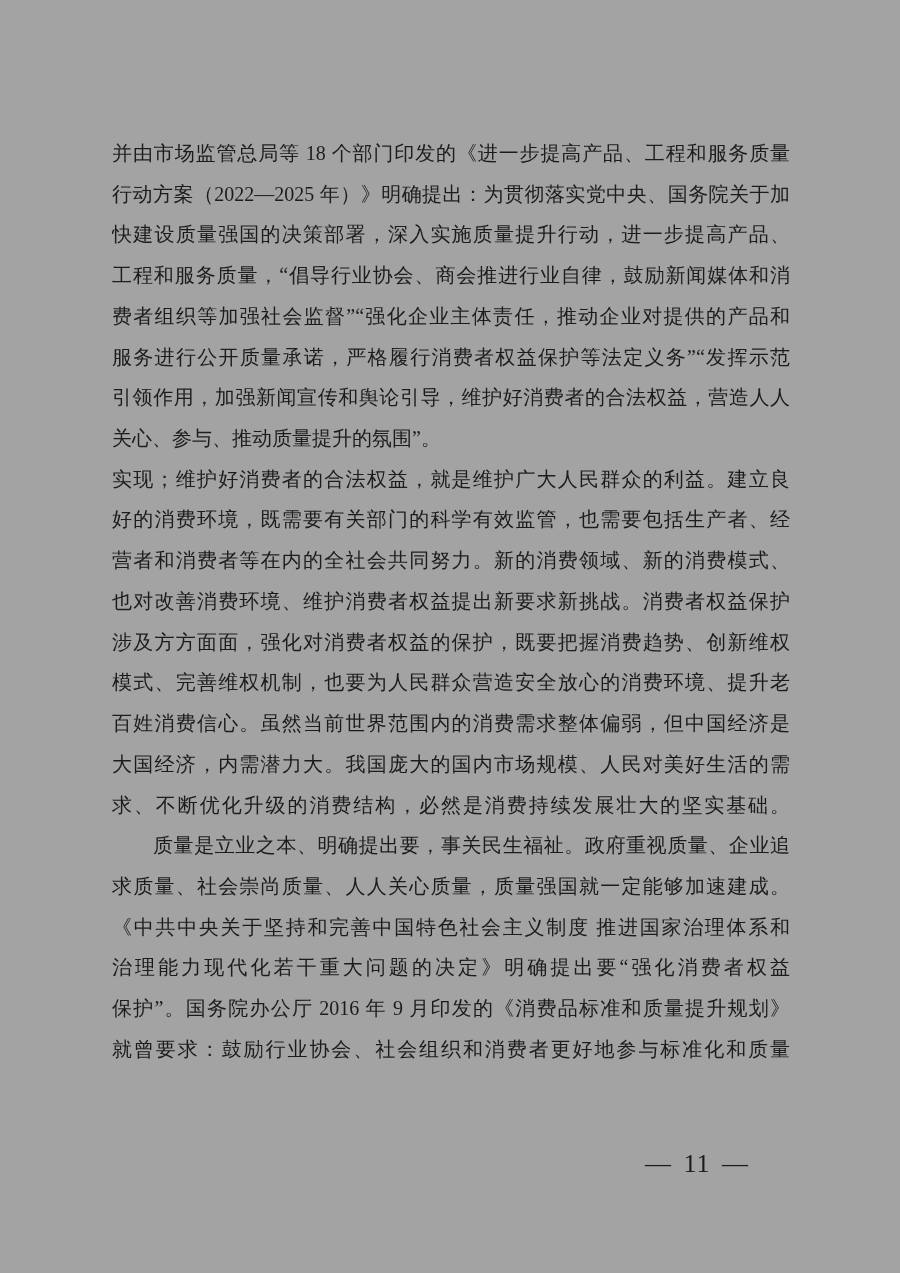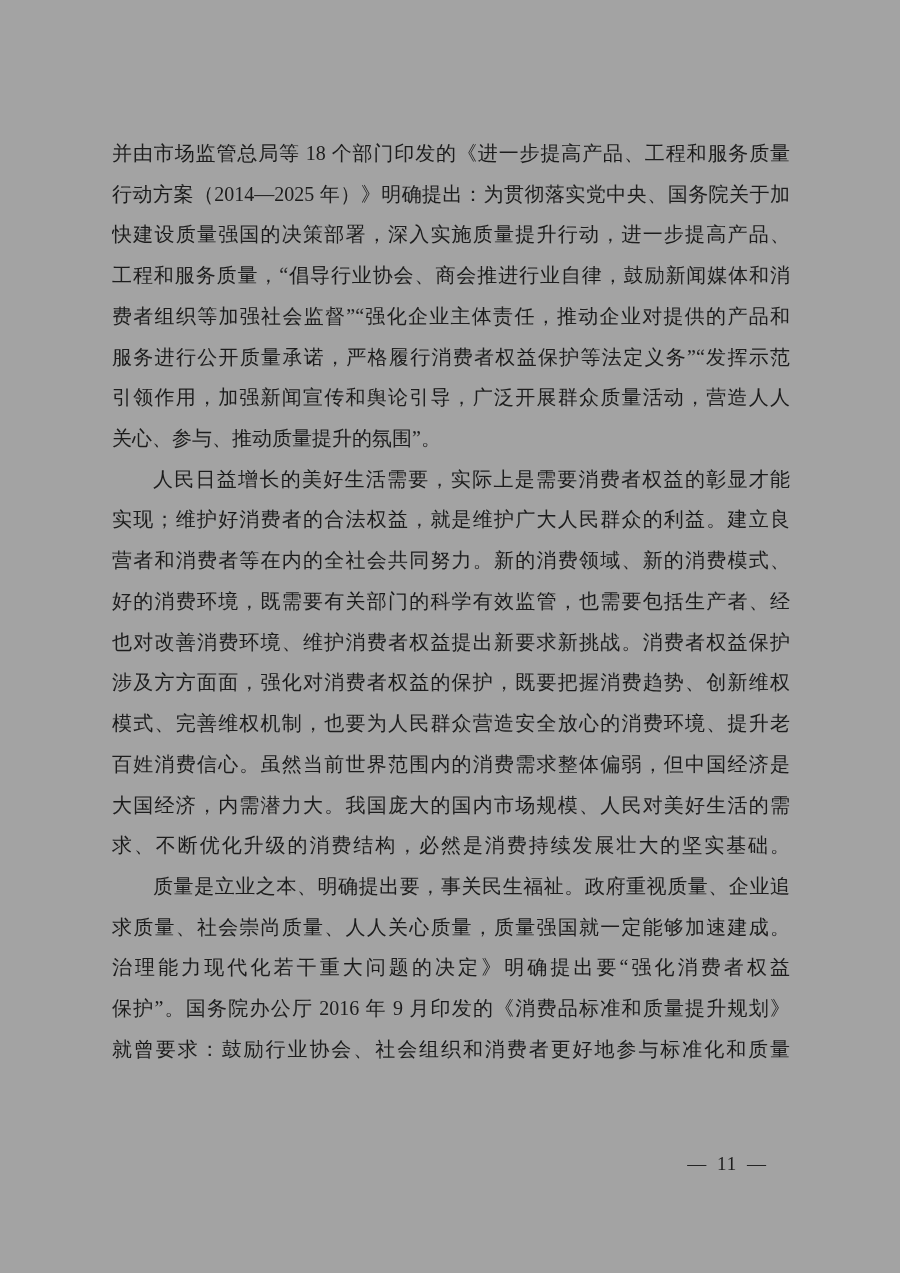--- a/index.html
+++ b/index.html
@@ -34,51 +34,51 @@
   }
   .line.indent {
     text-indent: 41px;
   }
   .line.flush-left {
     text-align-last: left;
   }
   .page-number {
     position: absolute;
     top: 1148px;
-    right: 133px;
-    font-size: 19px;
+    right: 151px;
+    font-size: 26px;
     line-height: 32px;
     letter-spacing: 1px;
     word-spacing: 4px;
     color: #1c1c1c;
   }
 </style>
 </head>
 <body>
 
 <div class="page" style="background: #a3a3a3; color: rgb(28, 28, 28);">
   <main class="text-body" id="doc-body">
       <div class="line">并由市场监管总局等 18 个部门印发的《进一步提高产品、工程和服务质量</div>
-      <div class="line">行动方案（2014—2025 年）》明确提出：为贯彻落实党中央、国务院关于加</div>
+      <div class="line">行动方案（2022—2025 年）》明确提出：为贯彻落实党中央、国务院关于加</div>
       <div class="line">快建设质量强国的决策部署，深入实施质量提升行动，进一步提高产品、</div>
       <div class="line">工程和服务质量，“倡导行业协会、商会推进行业自律，鼓励新闻媒体和消</div>
       <div class="line">费者组织等加强社会监督”“强化企业主体责任，推动企业对提供的产品和</div>
       <div class="line">服务进行公开质量承诺，严格履行消费者权益保护等法定义务”“发挥示范</div>
-      <div class="line">引领作用，加强新闻宣传和舆论引导，广泛开展群众质量活动，营造人人</div>
+      <div class="line">引领作用，加强新闻宣传和舆论引导，维护好消费者的合法权益，营造人人</div>
       <div class="line flush-left">关心、参与、推动质量提升的氛围”。</div>
-      <div class="line indent">人民日益增长的美好生活需要，实际上是需要消费者权益的彰显才能</div>
       <div class="line">实现；维护好消费者的合法权益，就是维护广大人民群众的利益。建立良</div>
+      <div class="line">好的消费环境，既需要有关部门的科学有效监管，也需要包括生产者、经</div>
       <div class="line">营者和消费者等在内的全社会共同努力。新的消费领域、新的消费模式、</div>
-      <div class="line">好的消费环境，既需要有关部门的科学有效监管，也需要包括生产者、经</div>
       <div class="line">也对改善消费环境、维护消费者权益提出新要求新挑战。消费者权益保护</div>
       <div class="line">涉及方方面面，强化对消费者权益的保护，既要把握消费趋势、创新维权</div>
       <div class="line">模式、完善维权机制，也要为人民群众营造安全放心的消费环境、提升老</div>
       <div class="line">百姓消费信心。虽然当前世界范围内的消费需求整体偏弱，但中国经济是</div>
       <div class="line">大国经济，内需潜力大。我国庞大的国内市场规模、人民对美好生活的需</div>
       <div class="line">求、不断优化升级的消费结构，必然是消费持续发展壮大的坚实基础。</div>
       <div class="line indent">质量是立业之本、明确提出要，事关民生福祉。政府重视质量、企业追</div>
       <div class="line">求质量、社会崇尚质量、人人关心质量，质量强国就一定能够加速建成。</div>
+      <div class="line">《中共中央关于坚持和完善中国特色社会主义制度 推进国家治理体系和</div>
       <div class="line">治理能力现代化若干重大问题的决定》明确提出要“强化消费者权益</div>
       <div class="line">保护”。国务院办公厅 2016 年 9 月印发的《消费品标准和质量提升规划》</div>
       <div class="line">就曾要求：鼓励行业协会、社会组织和消费者更好地参与标准化和质量</div>
     </main>
   <footer class="page-number">— 11 —</footer>
 </div>
 
 </body></html>

